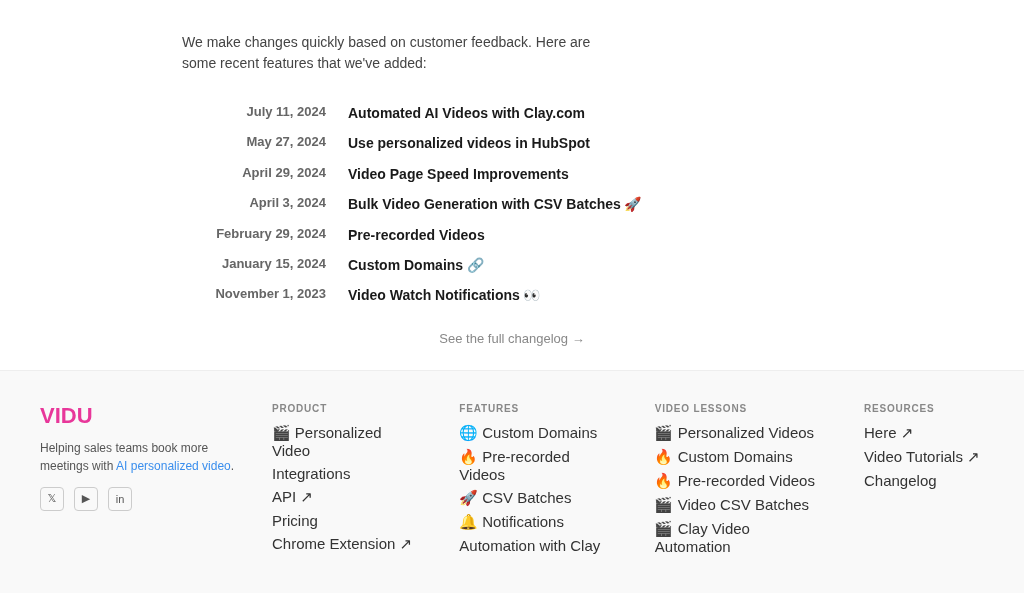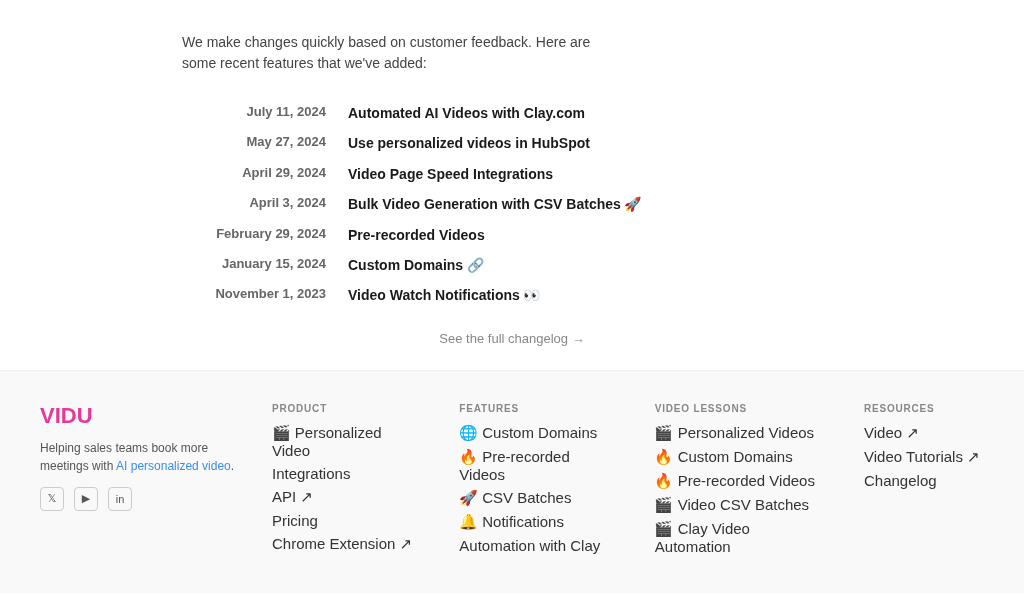--- a/index.html
+++ b/index.html
@@ -171,21 +171,21 @@
     <tr>
       <td class="date-cell">July 11, 2024</td>
       <td class="label-cell">Automated AI Videos with Clay.com</td>
     </tr>
         <tr>
       <td class="date-cell">May 27, 2024</td>
       <td class="label-cell">Use personalized videos in HubSpot</td>
     </tr>
         <tr>
       <td class="date-cell">April 29, 2024</td>
-      <td class="label-cell">Video Page Speed Integrations</td>
+      <td class="label-cell">Video Page Speed Improvements</td>
     </tr>
         <tr>
       <td class="date-cell">April 3, 2024</td>
       <td class="label-cell">Bulk Video Generation with CSV Batches 🚀</td>
     </tr>
         <tr>
       <td class="date-cell">February 29, 2024</td>
       <td class="label-cell">Pre-recorded Videos</td>
     </tr>
         <tr>
@@ -242,19 +242,19 @@
           <li><a href="#">🎬 Personalized Videos</a></li>
           <li><a href="#">🔥 Custom Domains</a></li>
           <li><a href="#">🔥 Pre-recorded Videos</a></li>
           <li><a href="#">🎬 Video CSV Batches</a></li>
           <li><a href="#">🎬 Clay Video Automation</a></li>
         </ul>
       </div>
       <div class="footer-col">
         <div class="footer-col-title">RESOURCES</div>
         <ul>
-          <li><a href="#">Video ↗</a></li>
+          <li><a href="#">Here ↗</a></li>
           <li><a href="#">Video Tutorials ↗</a></li>
           <li><a href="#">Changelog</a></li>
         </ul>
       </div>
     </div>
 </footer>
 
 </body></html>

